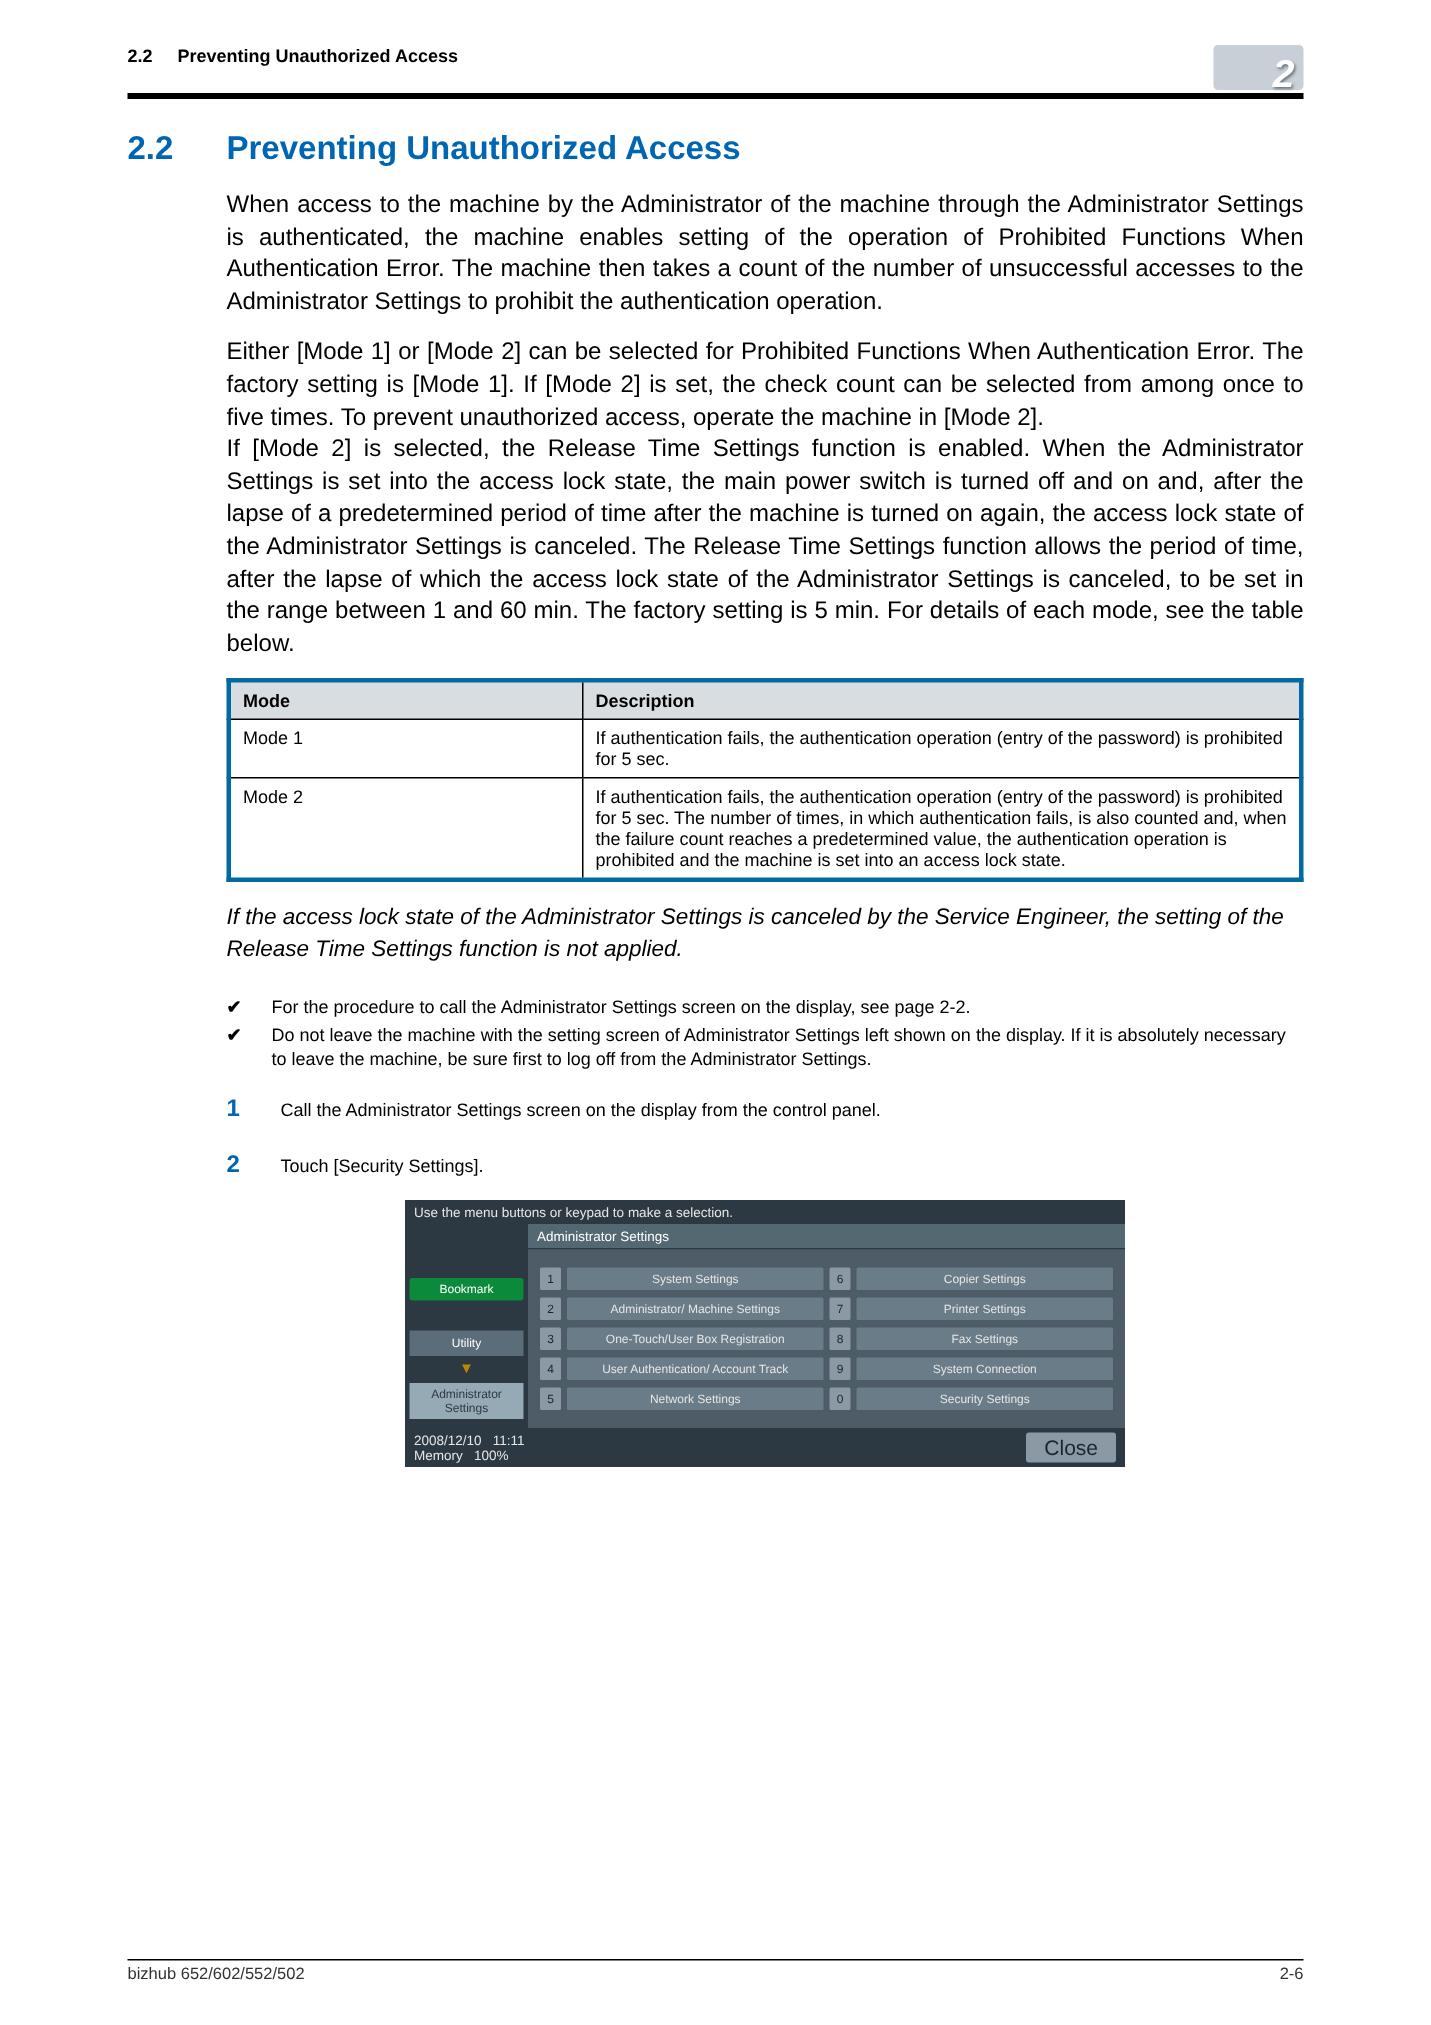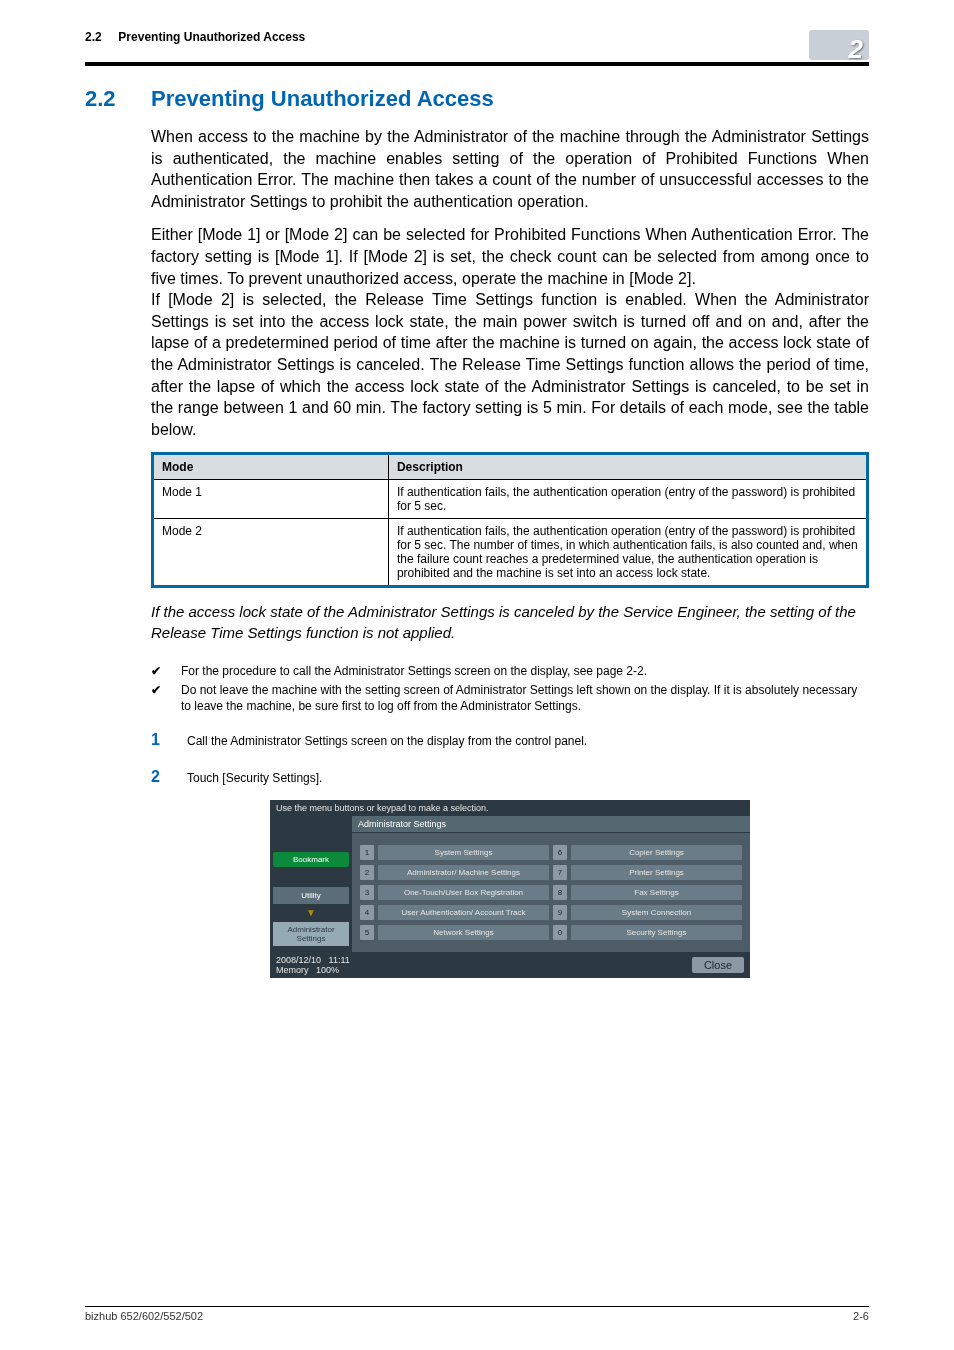--- a/index.html
+++ b/index.html
@@ -70,22 +70,22 @@
   .ui-shot .topbar { background: #2d3942; padding: 3px 6px; }
   .ui-shot .adminbar { background: #546872; color:#fff; padding: 3px 6px; border-bottom:1px solid #2d3942;}
   .ui-left { width: 82px; padding: 6px 3px; display:flex; flex-direction:column; gap:4px; }
   .bookmark { background: #0a8a3a; color:#fff; font-size:8px; text-align:center; padding:3px 0; border-radius:2px; }
   .utility { background: #5a6d78; color:#fff; font-size:8px; text-align:center; padding:4px 0; margin-top:16px;}
   .arrow { text-align:center; color:#b58a00; font-size:10px; line-height:1;}
   .admin-sel { background: #96aab6; color:#2d3942; font-size:8px; text-align:center; padding:3px 0; }
   .ui-right { flex:1; background: #4d5c66; padding: 12px 8px; display:grid; grid-template-columns: 14px 1fr 14px 1fr; gap: 5px 4px; align-content:start;}
   .numcell { background:#8a99a3; color:#1a2630; font-size:8px; text-align:center; padding:3px 0; border-radius:1px;}
   .btncell { background:#6a7c87; color:#e6e6e6; font-size:8px; text-align:center; padding:3px 0; border-radius:1px; white-space:nowrap; overflow:hidden;}
-  .ui-status { background:#2d3942; display:flex; justify-content:space-between; align-items:center; padding:3px 6px;}
-  .ui-status .close { background:#8a99a3; color:#1a2630; padding:2px 12px; font-size:11px; border-radius:2px;}
+  .ui-status { background:#2d3942; display:flex; justify-content:space-between; padding:3px 6px;}
+  .ui-status .close { background:#8a99a3; color:#1a2630; padding:2px 12px; font-size:14px; border-radius:2px;}
 
   .page-footer {
     position: absolute;
     bottom: 28px; left: 85px; right: 85px;
     display:flex; justify-content:space-between;
     font-size: 11px; color:#333;
     border-top: 1px solid #000; padding-top: 3px;
   }
 </style>
 </head>

